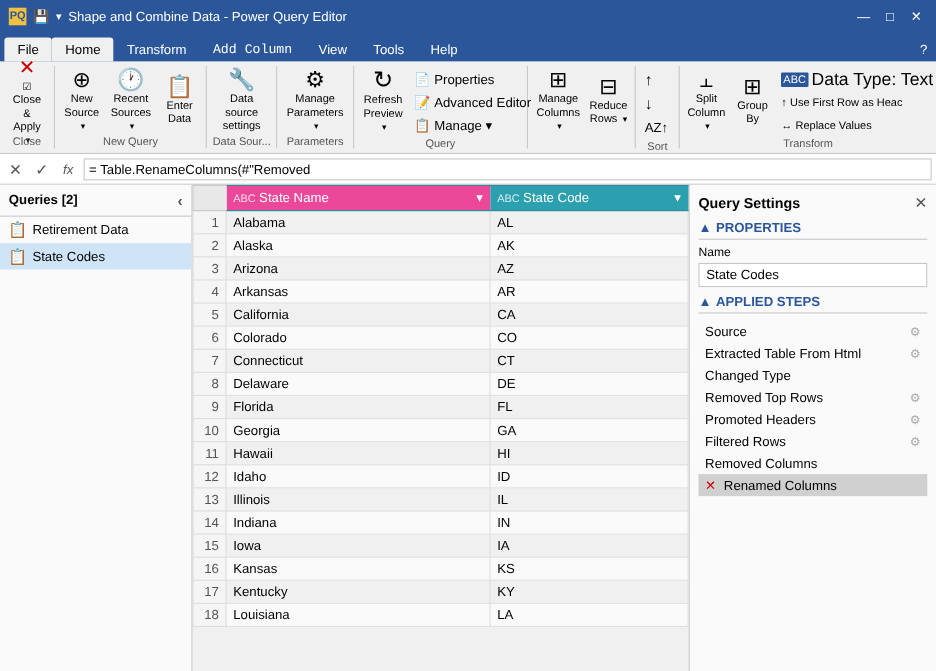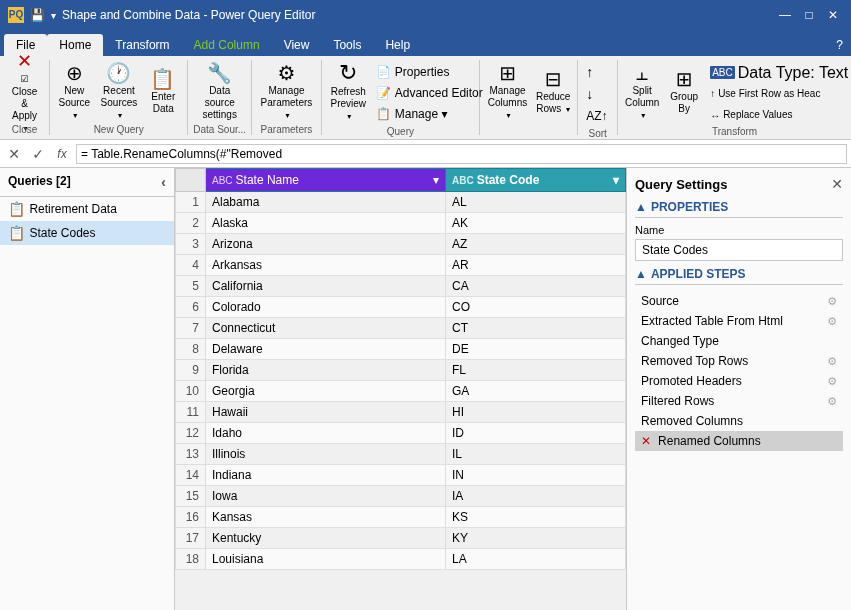--- a/index.html
+++ b/index.html
@@ -274,21 +274,21 @@
     <span class="title-btn">—</span>
     <span class="title-btn">□</span>
     <span class="title-btn">✕</span>
   </div>
 </div>
 
 <div class="ribbon-tabs">
   <div class="ribbon-tab active">File</div>
   <div class="ribbon-tab active" style="background:#f0f0f0;color:#000;">Home</div>
   <div class="ribbon-tab" style="color:white;">Transform</div>
-  <div class="ribbon-tab" style="color:#84cc16;">Add Column</div>
+  <div class="ribbon-tab" style="color:#ffffff;font-family:Liberation Mono, monospace;">Add Column</div>
   <div class="ribbon-tab" style="color:white;">View</div>
   <div class="ribbon-tab" style="color:white;">Tools</div>
   <div class="ribbon-tab" style="color:white;">Help</div>
   <div style="flex:1;"></div>
   <div style="color:white;padding:4px;cursor:pointer;">?</div>
 </div>
 
 <div class="ribbon">
 
   <div class="ribbon-group">
@@ -443,27 +443,27 @@
       <span>State Codes</span>
     </div>
   </div>
 
   <div class="data-area">
     <div class="table-container">
       <table class="data-table">
         <thead>
           <tr>
             <th class="row-num-header"></th>
-            <th style="background:#6d28d9;color:white;min-width:200px;">
+            <th style="background:#ec4899;color:white;min-width:200px;">
               <div class="th-content">
                 <span><span style="font-size:10px;margin-right:3px;opacity:0.8;">ABC</span>State Name</span>
                 <span>▾</span>
               </div>
             </th>
-            <th style="background:#2da0b0;color:white;min-width:150px;font-weight:bold;">
+            <th style="background:#2da0b0;color:white;min-width:150px;">
               <div class="th-content">
                 <span><span style="font-size:10px;margin-right:3px;opacity:0.8;">ABC</span>State Code</span>
                 <span>▾</span>
               </div>
             </th>
           </tr>
         </thead>
         <tbody id="table-body">
         <tr>
     <td class="row-num">1</td>

